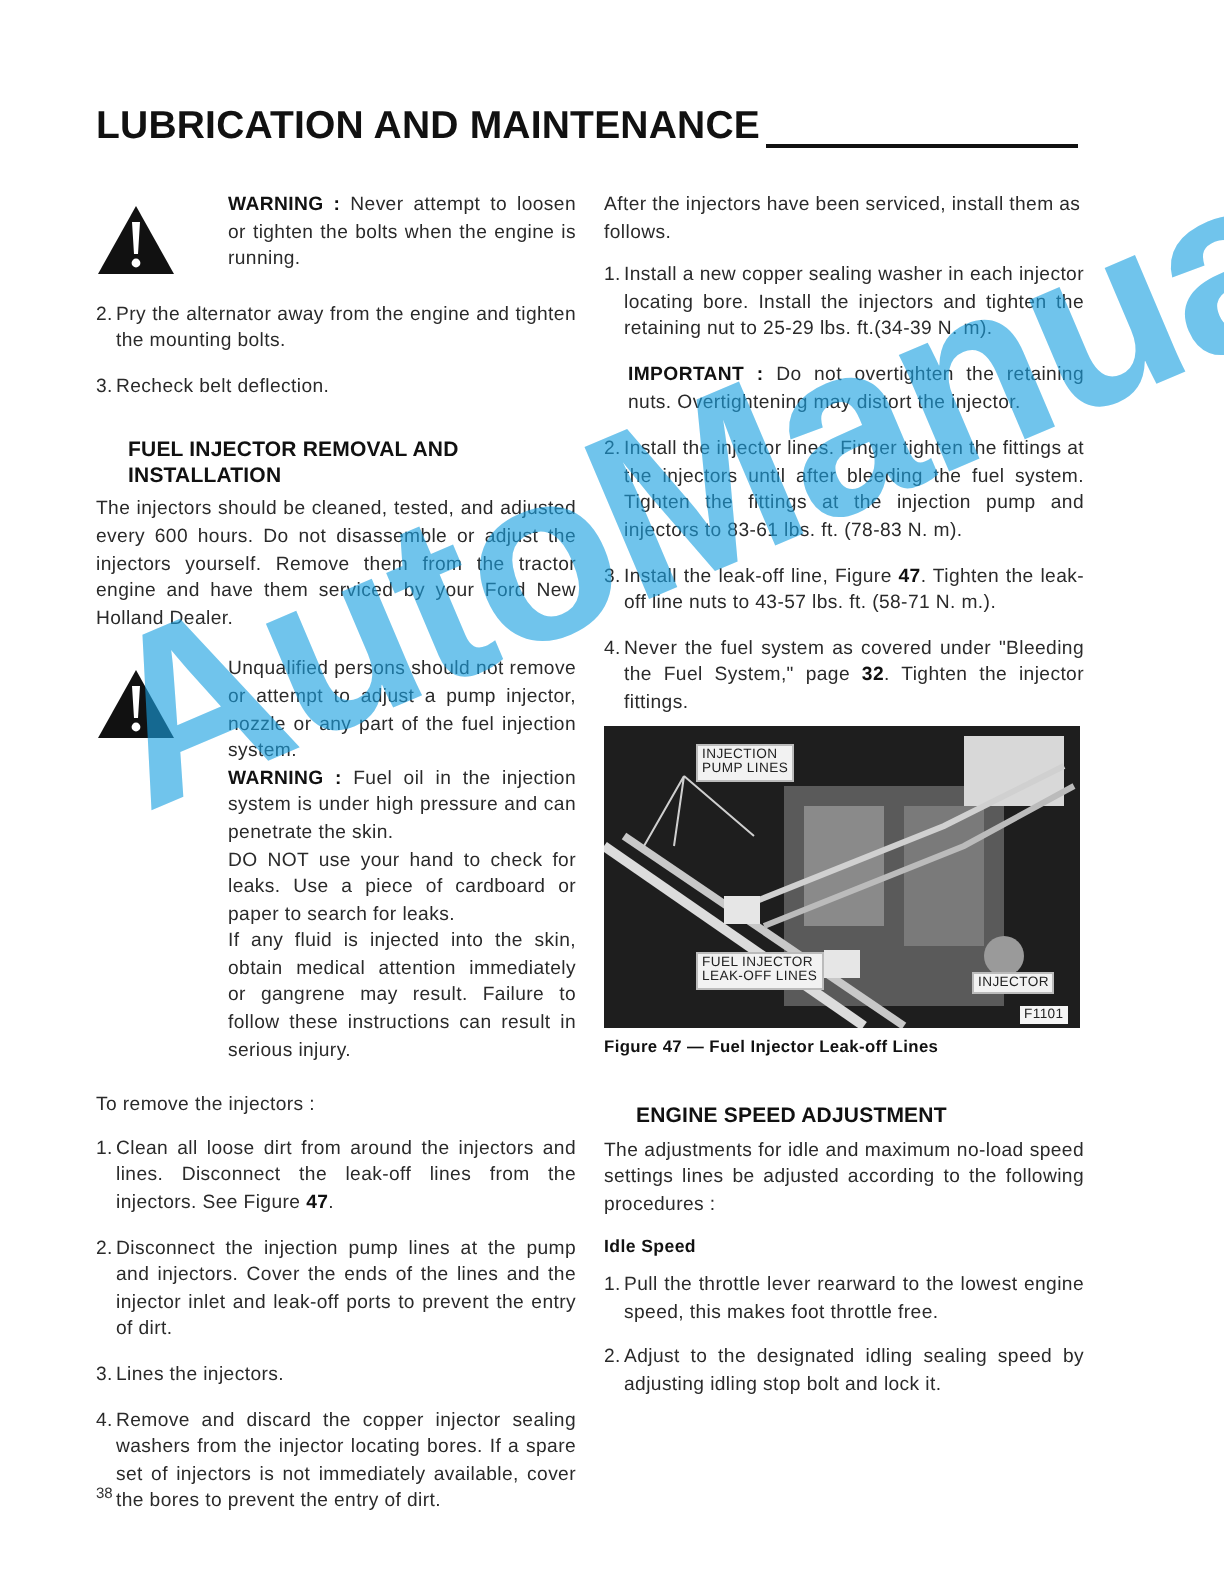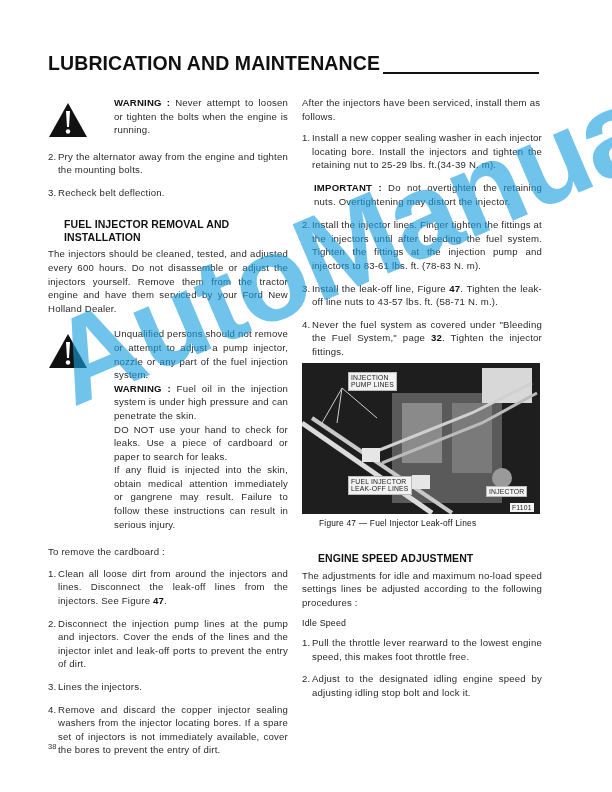--- a/index.html
+++ b/index.html
@@ -25,30 +25,30 @@
 
   .warn { display: flex; gap: 16px; }
   .warn-icon { width: 50px; flex: 0 0 50px; padding-top: 6px; }
   .warn-text { flex: 1; text-align: justify; }
 
   .item { display: flex; text-align: justify; }
   .item .num { flex: 0 0 10px; }
   .item .txt { flex: 1; }
 
   .heading { font-weight: bold; font-size: 10.5px; line-height: 12.5px; color: #111; letter-spacing: 0.1px; margin-left: 16px; }
-  .subheading { font-weight: normal; font-size: 8.8px; color: #111; }
+  .subheading { font-weight: bold; font-size: 8.8px; color: #111; }
 
   .figure {
     position: relative; width: 238px; height: 151px; background: #1b1b1b; overflow: hidden;
   }
   .fig-label {
     position: absolute; background: #f2f2f2; color: #222; font-size: 6.8px; line-height: 7.5px;
     padding: 1px 2px; letter-spacing: 0.2px; border: 1px solid #bbb;
   }
-  .fig-caption { font-weight: normal; font-size: 8.4px; color: #111; margin-top: 3px; margin-left: 17px; }
+  .fig-caption { font-weight: bold; font-size: 8.4px; color: #111; margin-top: 3px; }
 
   .page-number { position: absolute; left: 48px; top: 742px; font-size: 7.5px; color: #333; text-align: center; }
 
   .watermark {
     position: absolute; left: 30px; top: 305px; font-size: 120px; font-weight: bold;
     color: rgba(25,160,225,0.62); transform: rotate(-23deg); transform-origin: left top;
     white-space: nowrap; letter-spacing: -2px; pointer-events: none;
   }
 </style>
 </head>
@@ -99,21 +99,21 @@
     </div>
     <div class="warn-text">
       <p>Unqualified persons should not remove or attempt to adjust a pump injector, nozzle or any part of the fuel injection system.</p>
       <p><span class="b">WARNING :</span><span> Fuel oil in the injection system is under high pressure and can penetrate the skin.</span></p>
       <p>DO NOT use your hand to check for leaks. Use a piece of cardboard or paper to search for leaks.</p>
       <p>If any fluid is injected into the skin, obtain medical attention immediately or gangrene may result. Failure to follow these instructions can result in serious injury.</p>
     </div>
   </div>
 
   <div style="height:14px"></div>
-  <p>To remove the cardboard :</p>
+  <p>To remove the injectors :</p>
   <div style="height:8px"></div>
   <div class="item">
     <span class="num">1.</span>
     <span class="txt"><span>Clean all loose dirt from around the injectors and lines. Disconnect the leak-off lines from the injectors. See Figure </span><span class="b">47</span><span>.</span></span>
   </div>
   <div style="height:9px"></div>
   <div class="item">
     <span class="num">2.</span>
     <span class="txt">Disconnect the injection pump lines at the pump and injectors. Cover the ends of the lines and the injector inlet and leak-off ports to prevent the entry of dirt.</span>
   </div>
@@ -193,19 +193,19 @@
   <div style="height:8px"></div>
   <div class="subheading">Idle Speed</div>
   <div style="height:5px"></div>
   <div class="item">
     <span class="num">1.</span>
     <span class="txt">Pull the throttle lever rearward to the lowest engine speed, this makes foot throttle free.</span>
   </div>
   <div style="height:9px"></div>
   <div class="item">
     <span class="num">2.</span>
-    <span class="txt">Adjust to the designated idling engine speed by adjusting idling stop bolt and lock it.</span>
+    <span class="txt">Adjust to the designated idling sealing speed by adjusting idling stop bolt and lock it.</span>
   </div>
 </div>
 
 <div class="page-number">38</div>
 
 <div class="watermark">AutoManual</div>
 
 </body></html>

